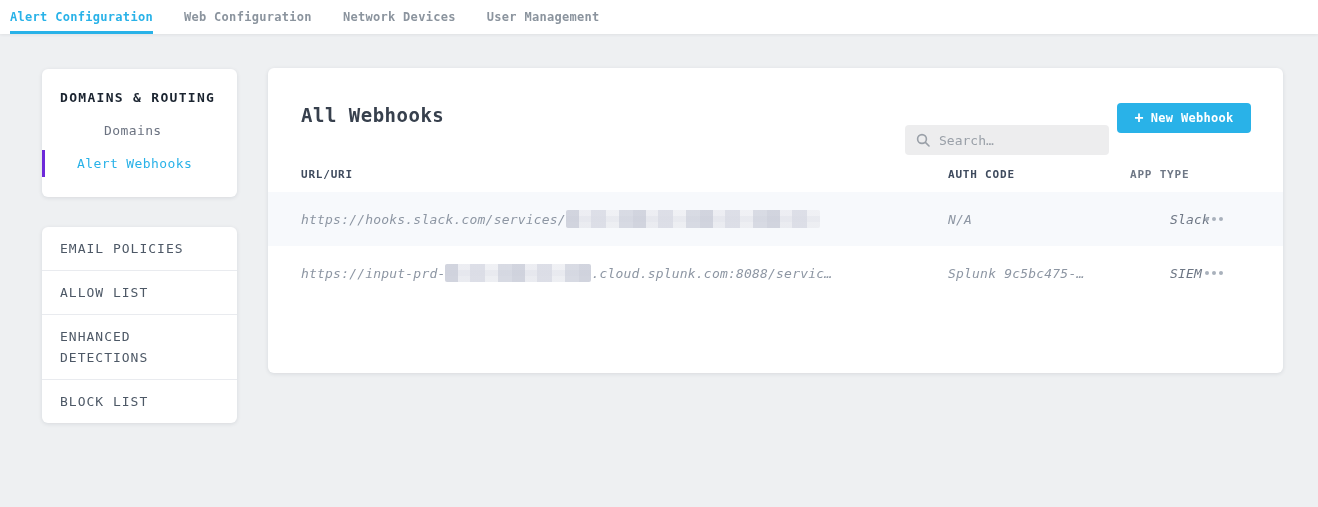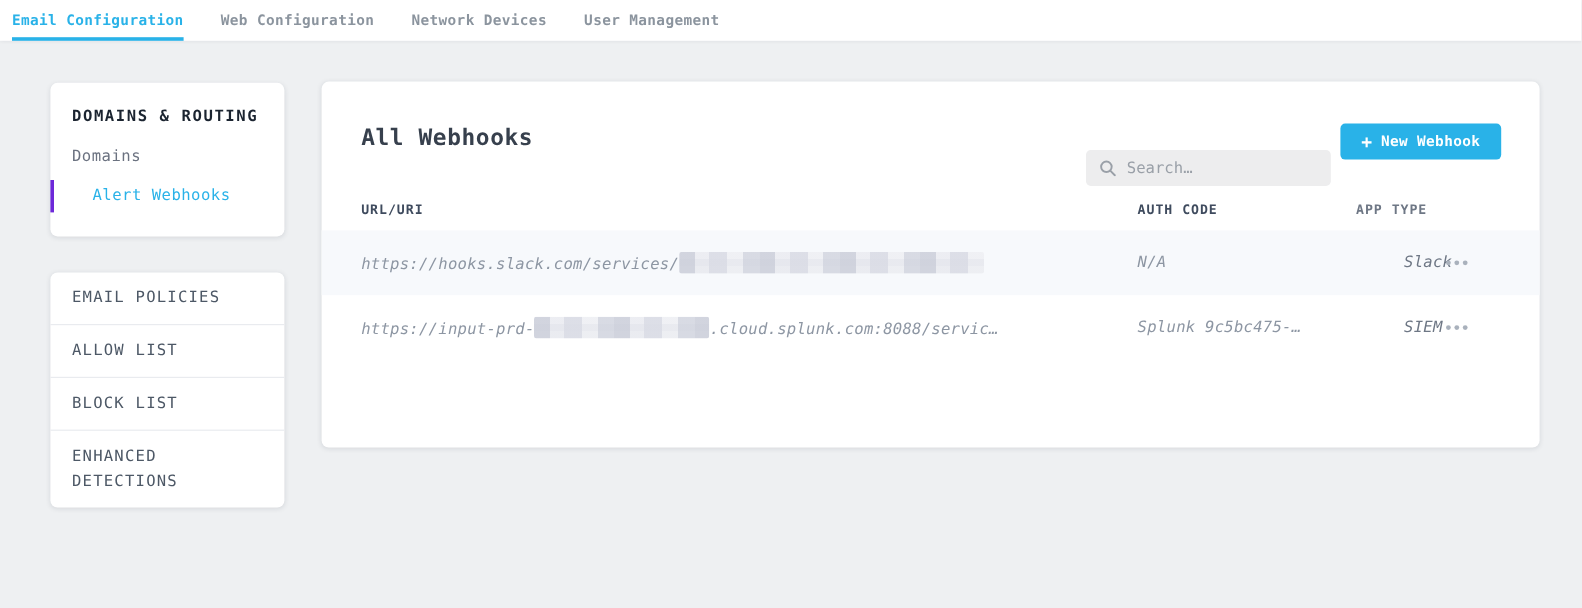--- a/index.html
+++ b/index.html
@@ -38,21 +38,21 @@
   }
 
   
   #routing-card { left:42px; top:69px; width:195px; height:128px; padding:21px 0 0 18px; }
   .side-title {
     font-size:13px; font-weight:bold; color:#1b2430; letter-spacing:1.3px;
     white-space:nowrap;
   }
   .side-item {
     font-size:13px; letter-spacing:.4px; color:#6b7280;
-    margin-top:18px; cursor:pointer; white-space:nowrap;
+    margin-top:18px; cursor:pointer; white-space:nowrap;margin-left:44px;
   }
   .side-item.active {
     color:#29b2e8; margin-left:-18px; padding:6px 0 6px 32px;
     border-left:3px solid #6d28d9; margin-top:12px;
   }
 
   
   #policies-card { left:42px; top:227px; width:195px; }
   .policy-item {
     padding:11px 18px; font-size:13px; letter-spacing:1px;
@@ -120,37 +120,37 @@
         rgba(211,214,224,.8) 53px 67px),
       repeating-linear-gradient(0deg, #e8eaef 0 6px, #dfe1e9 6px 12px, #edeef3 12px 18px);
   }
   .redact-a { width:254px; }
   .redact-b { width:146px; }
 </style>
 </head>
 <body>
 
 <nav class="topnav">
-  <div class="tab active">Email Configuration</div>
+  <div class="tab active">Alert Configuration</div>
   <div class="tab">Web Configuration</div>
   <div class="tab">Network Devices</div>
   <div class="tab">User Management</div>
 </nav>
 
 <aside class="card" id="routing-card">
   <div class="side-title">DOMAINS &amp; ROUTING</div>
   <div class="side-item">Domains</div>
   <div class="side-item active">Alert Webhooks</div>
 </aside>
 
 <aside class="card" id="policies-card">
   <div class="policy-item">EMAIL POLICIES</div>
   <div class="policy-item">ALLOW LIST</div>
+  <div class="policy-item">ENHANCED DETECTIONS</div>
   <div class="policy-item">BLOCK LIST</div>
-  <div class="policy-item">ENHANCED DETECTIONS</div>
 </aside>
 
 <main class="card" id="main-card">
   <h1 class="panel-title">All Webhooks</h1>
 
   <div class="searchbox">
     <svg width="14" height="14" viewBox="0 0 14 14" fill="none">
       <circle cx="6" cy="6" r="4.4" stroke="#9aa0a8" stroke-width="1.6"></circle>
       <line x1="9.4" y1="9.4" x2="13" y2="13" stroke="#9aa0a8" stroke-width="1.6" stroke-linecap="round"></line>
     </svg>

